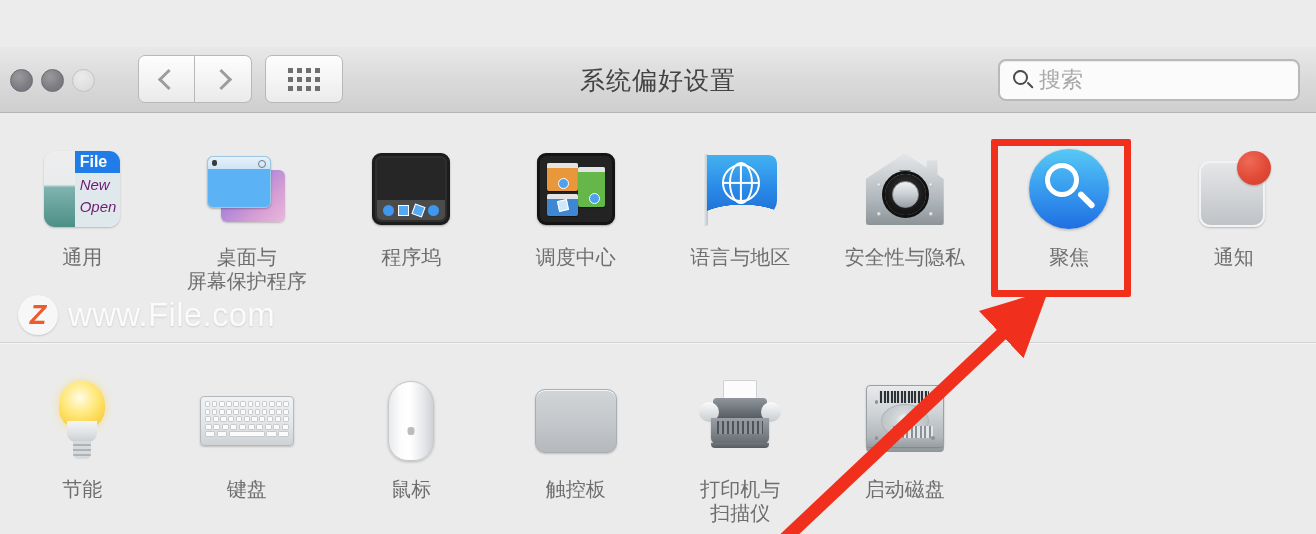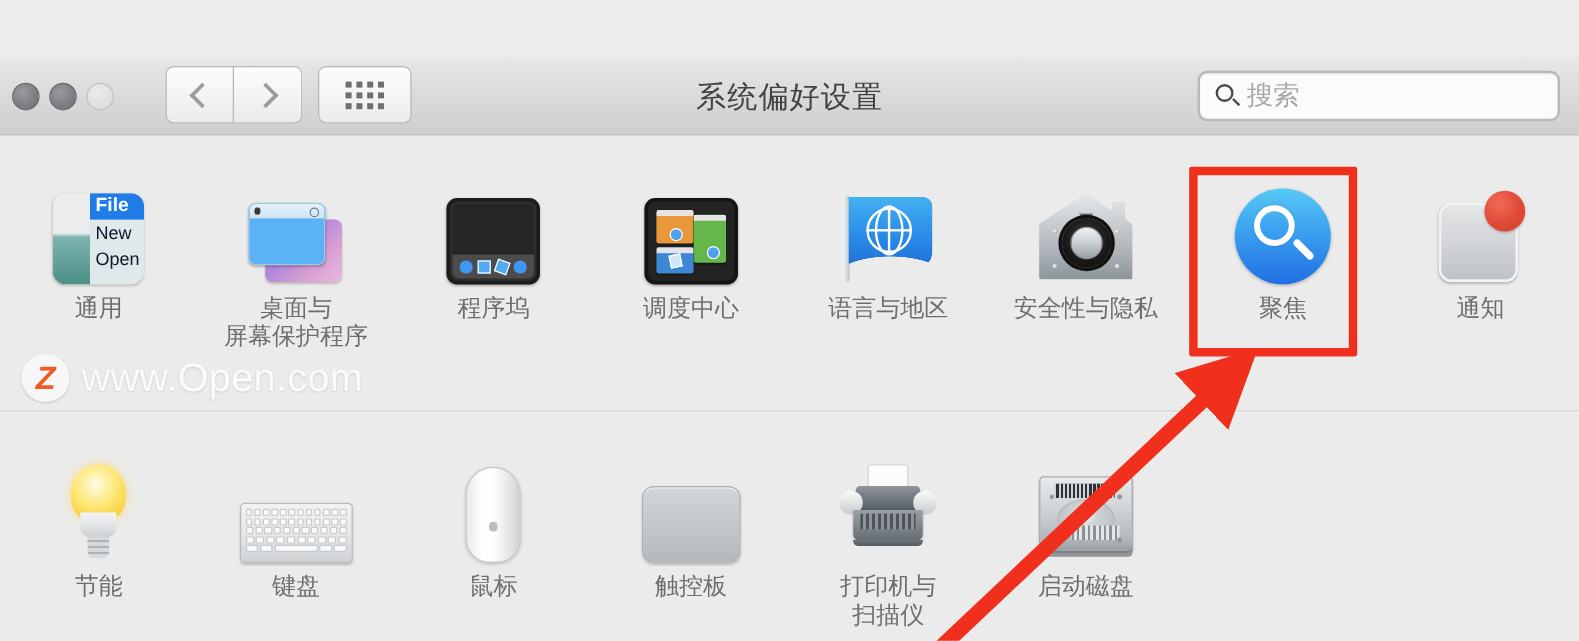--- a/index.html
+++ b/index.html
@@ -80,35 +80,35 @@
     position: absolute; left: 0; width: 1316px; height: 1px;
     background: #d2d2d2; box-shadow: 0 1px 0 #f6f6f6;
   }
   .sep1 { top: 229px; }
   .sep2 { top: 446px; }
 
   .cell {
     display: flex; flex-direction: column; align-items: center;
     padding-top: 8px;
   }
-  .iconbox { width: 96px; height: 96px; position: relative; display:flex; align-items:flex-end; justify-content:center; }
+  .iconbox { width: 96px; height: 96px; position: relative; display:flex; align-items:center; justify-content:center; }
   .caption {
     margin-top: 9px; font-size: 20px; color: #6e6e6e; text-align: center; line-height: 1.18;
     max-width: 160px;
   }
 
   
   .ic-general { width: 76px; height: 76px; border-radius: 11px; overflow: hidden; position: relative;
     box-shadow: 0 1px 2px rgba(0,0,0,0.22); background:#dfe6e6;}
   .ic-general .colL { position:absolute; left:0; top:0; width:40%; height:100%;
     background: linear-gradient(to bottom, #ededed 0%, #e9eced 44%, #7fb3b0 48%, #4c8f86 100%); }
   .ic-general .colR { position:absolute; right:0; top:0; width:60%; height:100%; background:#dfe8ea; }
   .ic-general .fileh { position:absolute; right:0; top:0; width:60%; height:29%; background:#1f7ce8;
     color:#fff; font-size:16px; font-weight:bold; display:flex; align-items:center; padding-left:5px; }
-  .ic-general .mi { position:absolute; right:0; font-size:15px; color:#0f172a; padding-left:5px; width:60%; }
+  .ic-general .mi { position:absolute; right:0; font-size:15px; color:#701a75; padding-left:5px; width:60%;font-style:italic; }
   .ic-general .mi1 { top:33%; }
   .ic-general .mi2 { top:62%; }
 
   
   .ic-desktop { width: 80px; height: 70px; position: relative; }
   .ic-desktop .wall { position:absolute; left:14px; top:16px; width:64px; height:52px; border-radius:6px;
     background: linear-gradient(135deg, #8f7fd6 0%, #b087d8 40%, #d79fd4 70%, #e9b8dd 100%);
     box-shadow: 0 1px 2px rgba(0,0,0,0.22); }
   .ic-desktop .win { position:absolute; left:0px; top:2px; width:64px; height:52px; border-radius:6px;
     background:#5bb3f5; border:1px solid #9fc9e2; overflow:hidden; box-shadow: 0 1px 2px rgba(0,0,0,0.25);}
@@ -636,16 +636,16 @@
     <defs>
       <marker id="ah" markerWidth="5" markerHeight="5" refX="2.2" refY="2.5" orient="auto">
         <path d="M0,0 L5,2.5 L0,5 Z" fill="#f0301c"></path>
       </marker>
     </defs>
     <line x1="24" y1="262" x2="272" y2="28" stroke="#f0301c" stroke-width="13" stroke-linecap="butt" marker-end="url(#ah)"></line>
   </svg>
 
   <div class="watermark">
     <div class="wm-logo">Z</div>
-    <div class="wm-text">www.Open.com</div>
+    <div class="wm-text">www.File.com</div>
   </div>
 
 </div>
 
 </body></html>

